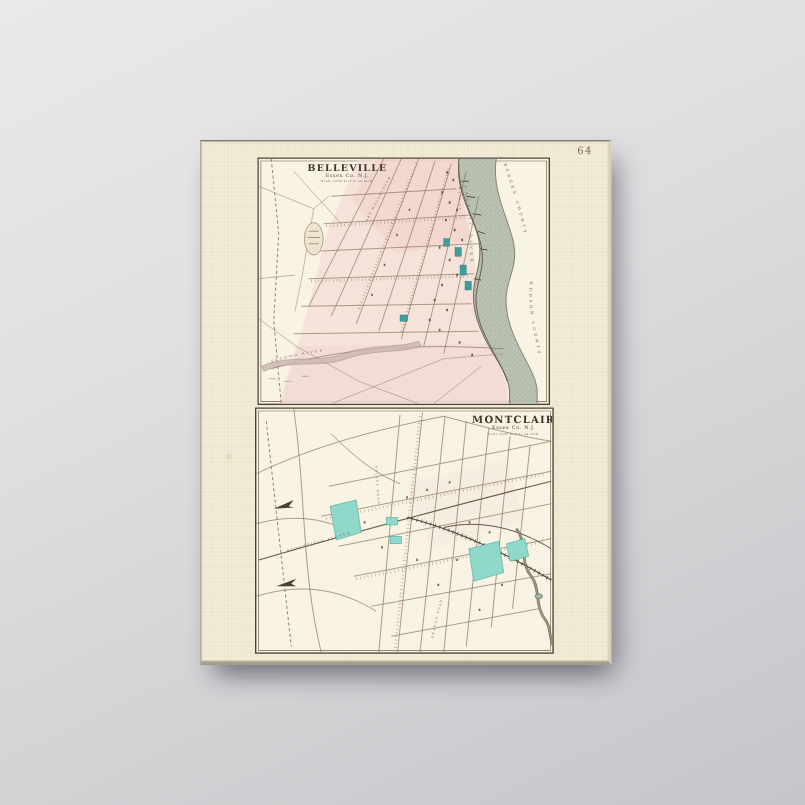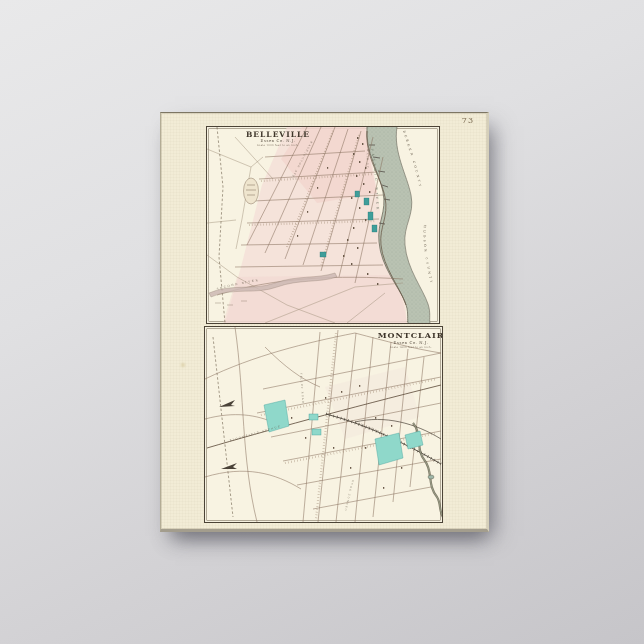--- a/index.html
+++ b/index.html
@@ -45,21 +45,21 @@
   .t-water{font-family:"DejaVu Serif","Liberation Serif",serif;fill:#66705e;}
 </style>
 </head>
 <body>
 
 <div class="canvas-print">
 
   <div class="fox" style="left:58px;top:84px;width:5px;height:9px;"></div>
   <div class="fox" style="left:20px;top:250px;width:4px;height:4px;"></div>
 
-  <div class="page-number">73</div>
+  <div class="page-number">64</div>
 
   <div class="map-sheet map-belleville">
     <svg viewBox="0 0 232 196" width="232" height="196">
       <defs>
         <pattern id="bdots" width="4" height="4" patternUnits="userSpaceOnUse">
           <circle cx="1" cy="1" r=".45" fill="#8d988a"></circle>
           <circle cx="3" cy="3" r=".4" fill="#98a294"></circle>
         </pattern>
         <path id="b-county-up" d="M196,4 C205,32 214,56 216,88"></path>
         <path id="b-county-low" d="M217,98 C214,128 226,158 230,192"></path>

